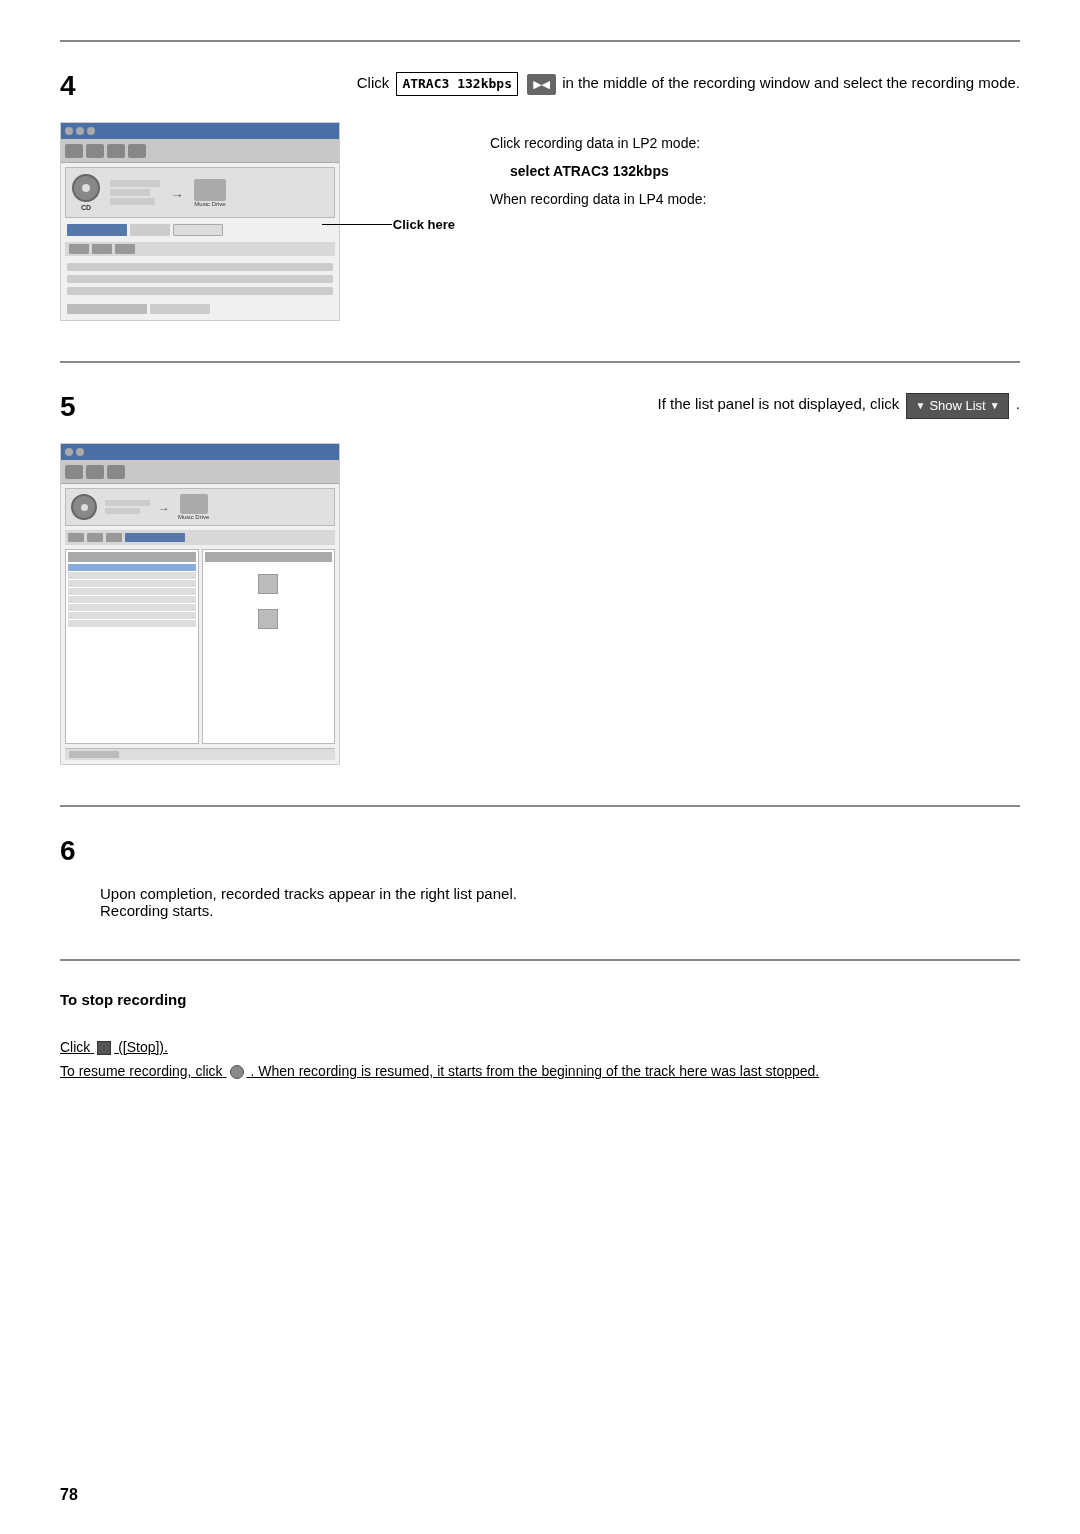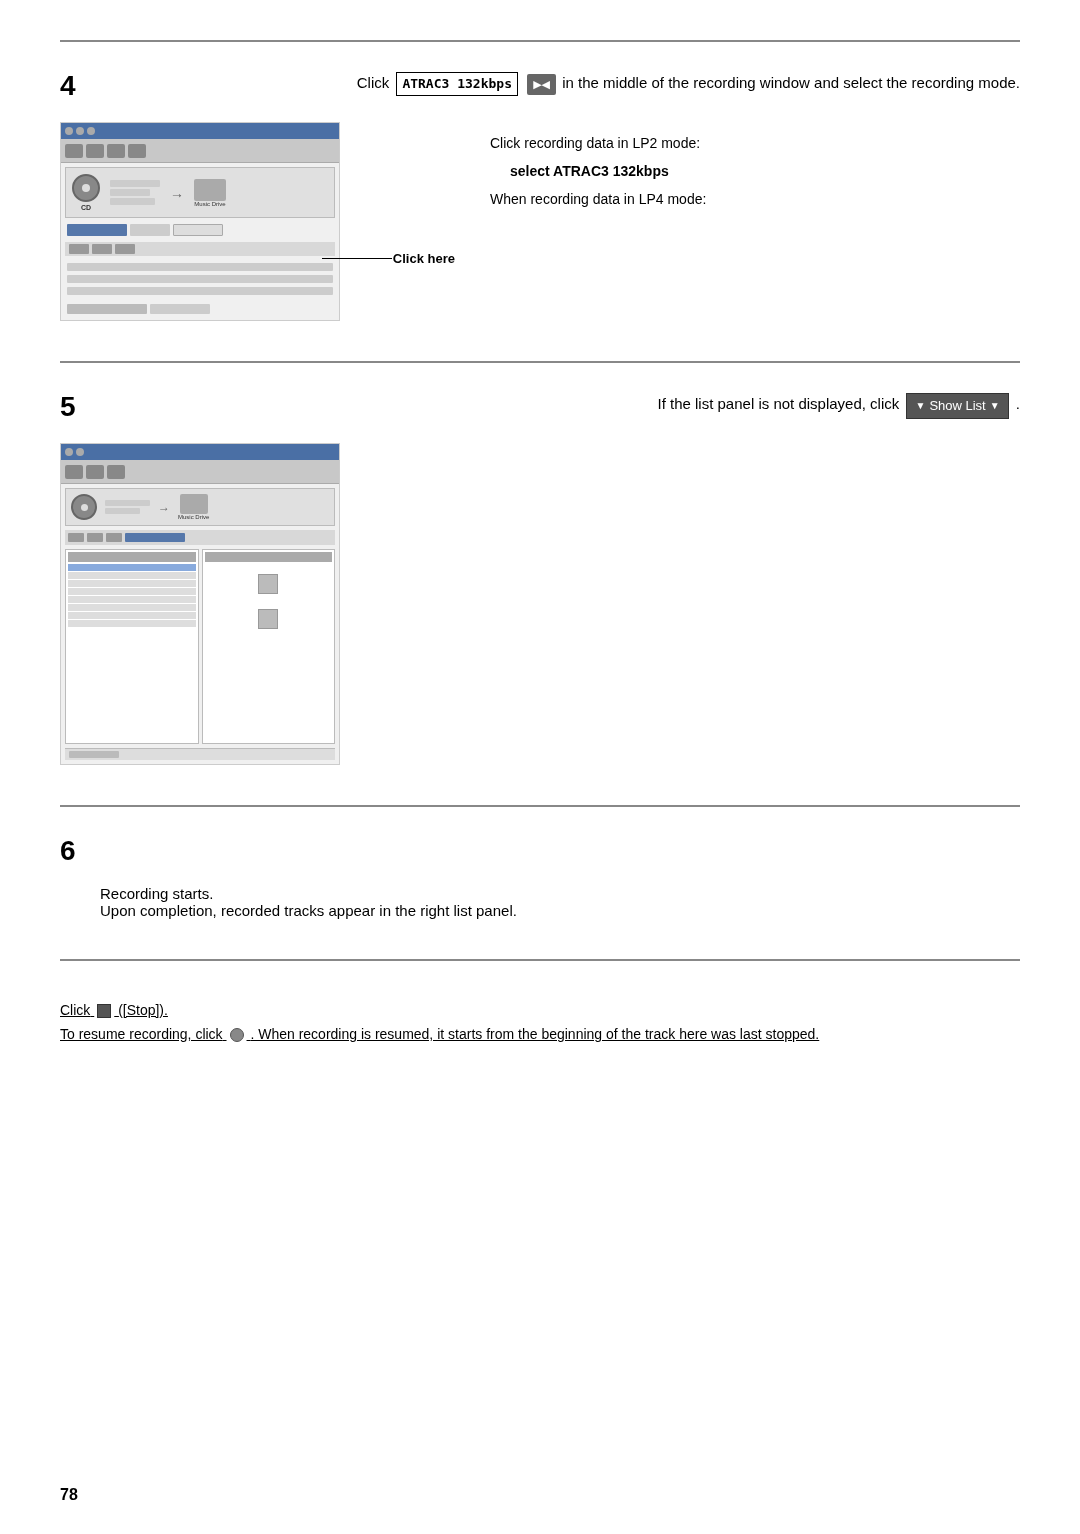--- a/index.html
+++ b/index.html
@@ -349,21 +349,21 @@
                 <div class="ss-row"></div>
               </div>
               <div style="display:flex;gap:3px;padding:2px;">
                 <div style="width:80px;height:10px;background:#bbb;border-radius:1px;"></div>
                 <div style="width:60px;height:10px;background:#ccc;border-radius:1px;"></div>
               </div>
             </div>
           </div>
         </div>
 
-        <div style="position:absolute; right:-115px; top:95px; display:flex; align-items:center; gap:1px;margin-top:34px;">
+        <div style="position:absolute; right:-115px; top:95px; display:flex; align-items:center; gap:1px;">
           <div style="width:70px;height:1px;background:#000;"></div>
           <span style="font-size:13px;font-weight:bold;white-space:nowrap;">Click here</span>
         </div>
       </div>
 
       <div class="step-notes" style="margin-left:120px;">
         <p>Click recording data in LP2 mode:</p>
         <p style="padding-left:20px;font-weight:bold;">select ATRAC3 132kbps</p>
         <p>When recording data in LP4 mode:</p>
       </div>
@@ -458,28 +458,29 @@
     </div>
   </div>
 </div>
 
 <div class="section" style="margin-top:20px;">
   <div class="section-inner">
     <div class="step-header">
       <span class="step-number">6</span>
     </div>
     <div style="margin-left:40px; margin-top:8px;">
+      <p>Upon completion, recorded tracks appear in the right list panel.</p>
       <p>Recording starts.</p>
-      <p>Upon completion, recorded tracks appear in the right list panel.</p>
     </div>
   </div>
 </div>
 
 <div class="section" style="margin-top:20px;">
   <div class="section-inner">
+    <div class="to-stop-heading">To stop recording</div>
     <div class="recording-info">
       <p>
         <span>Click</span>
         <span class="stop-btn"></span>
         <span>([Stop]).</span>
       </p>
       <p>
         <span>To resume recording, click</span>
         <span class="resume-btn"></span>
         <span>. When recording is resumed, it starts from the beginning of the track here was last stopped.</span>

